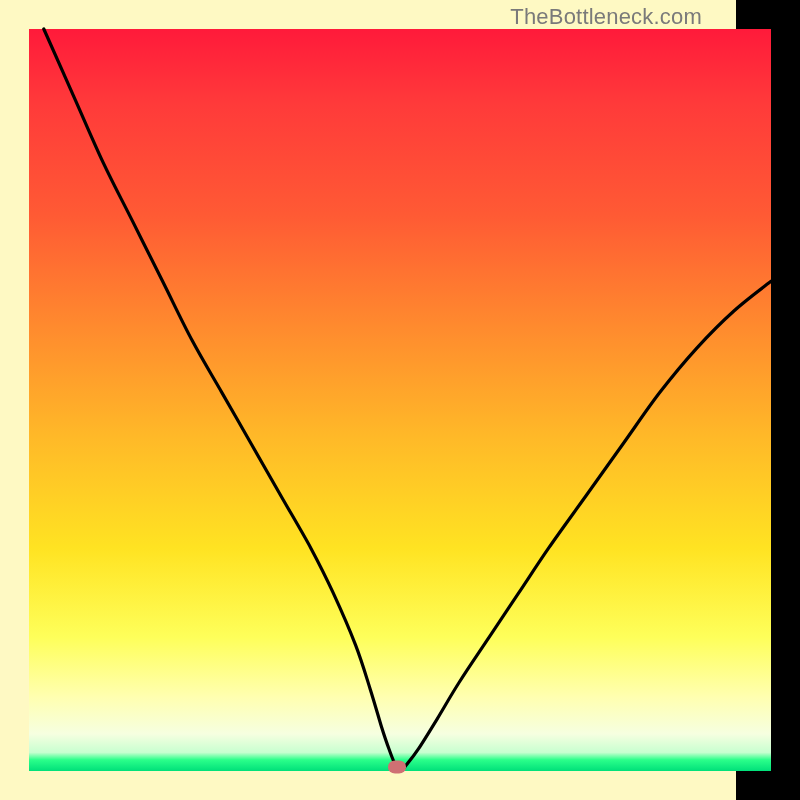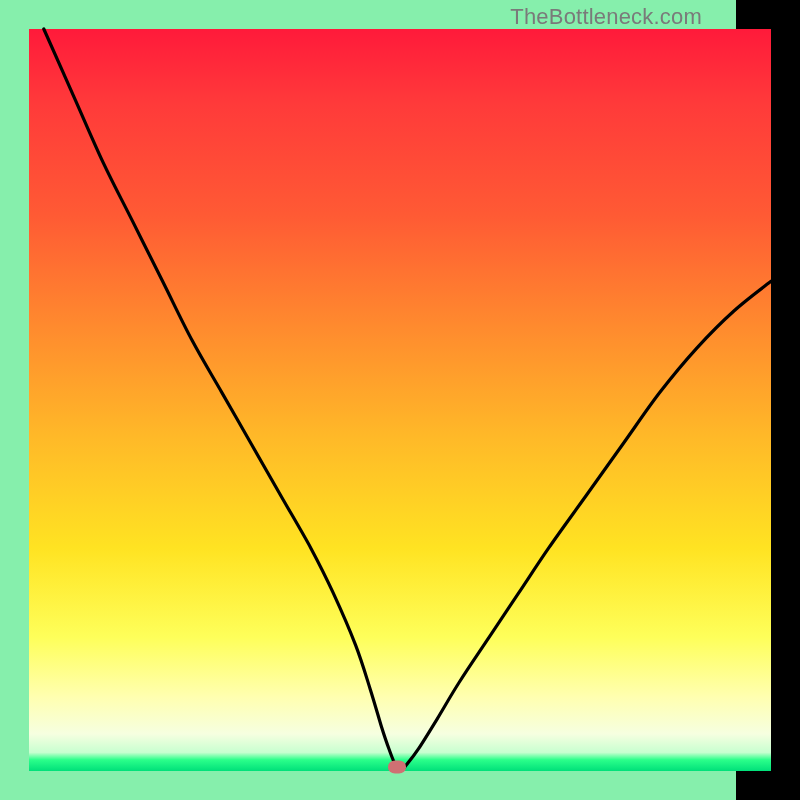--- a/index.html
+++ b/index.html
@@ -8,21 +8,21 @@
     width: 800px;
     height: 800px;
     overflow: hidden;
     background: #000;
     font-family: Arial, Helvetica, sans-serif;
   }
   .frame {
     position: relative;
     width: 736px;
     height: 800px;
-    background: #86efac;
+    background: #fef9c3;
   }
   .plot-area {
     position: absolute;
     left: 29px;
     top: 29px;
     width: 742px;
     height: 742px;
     
     background: linear-gradient(
       to bottom,

